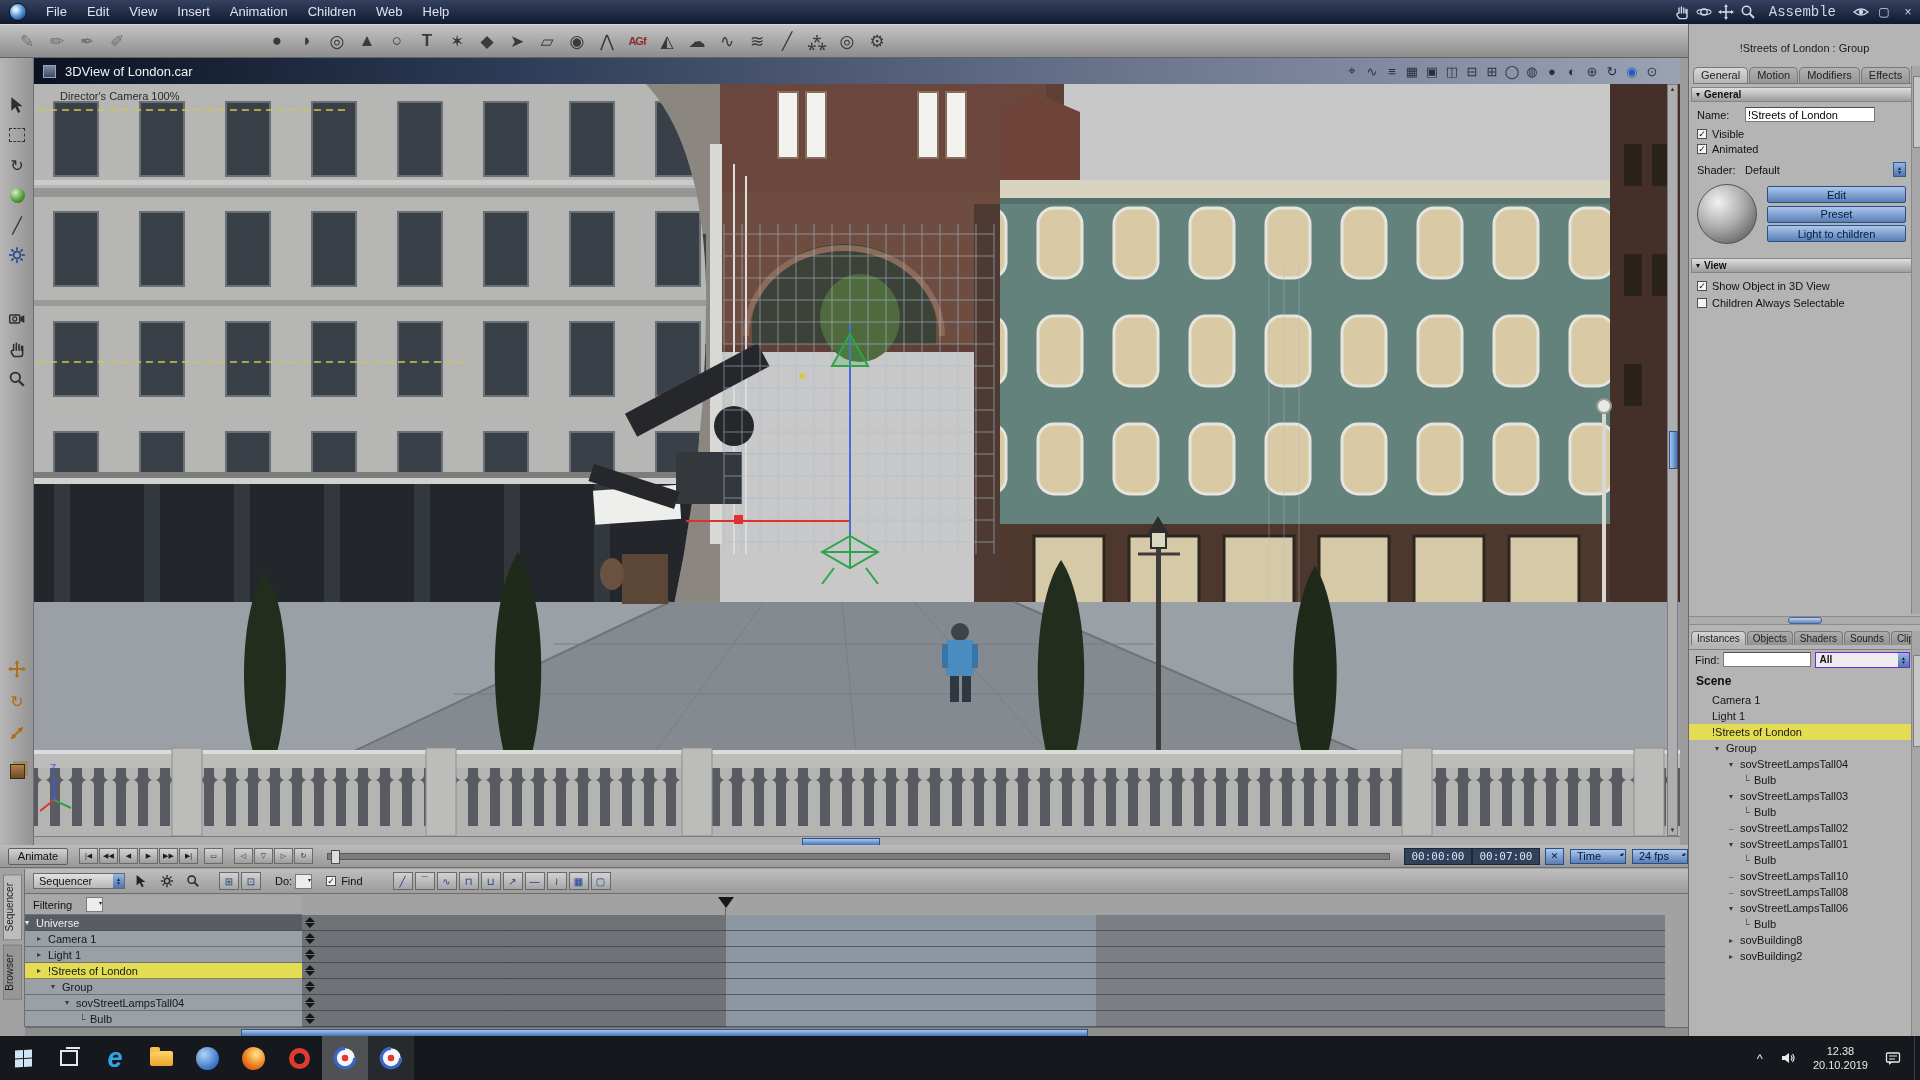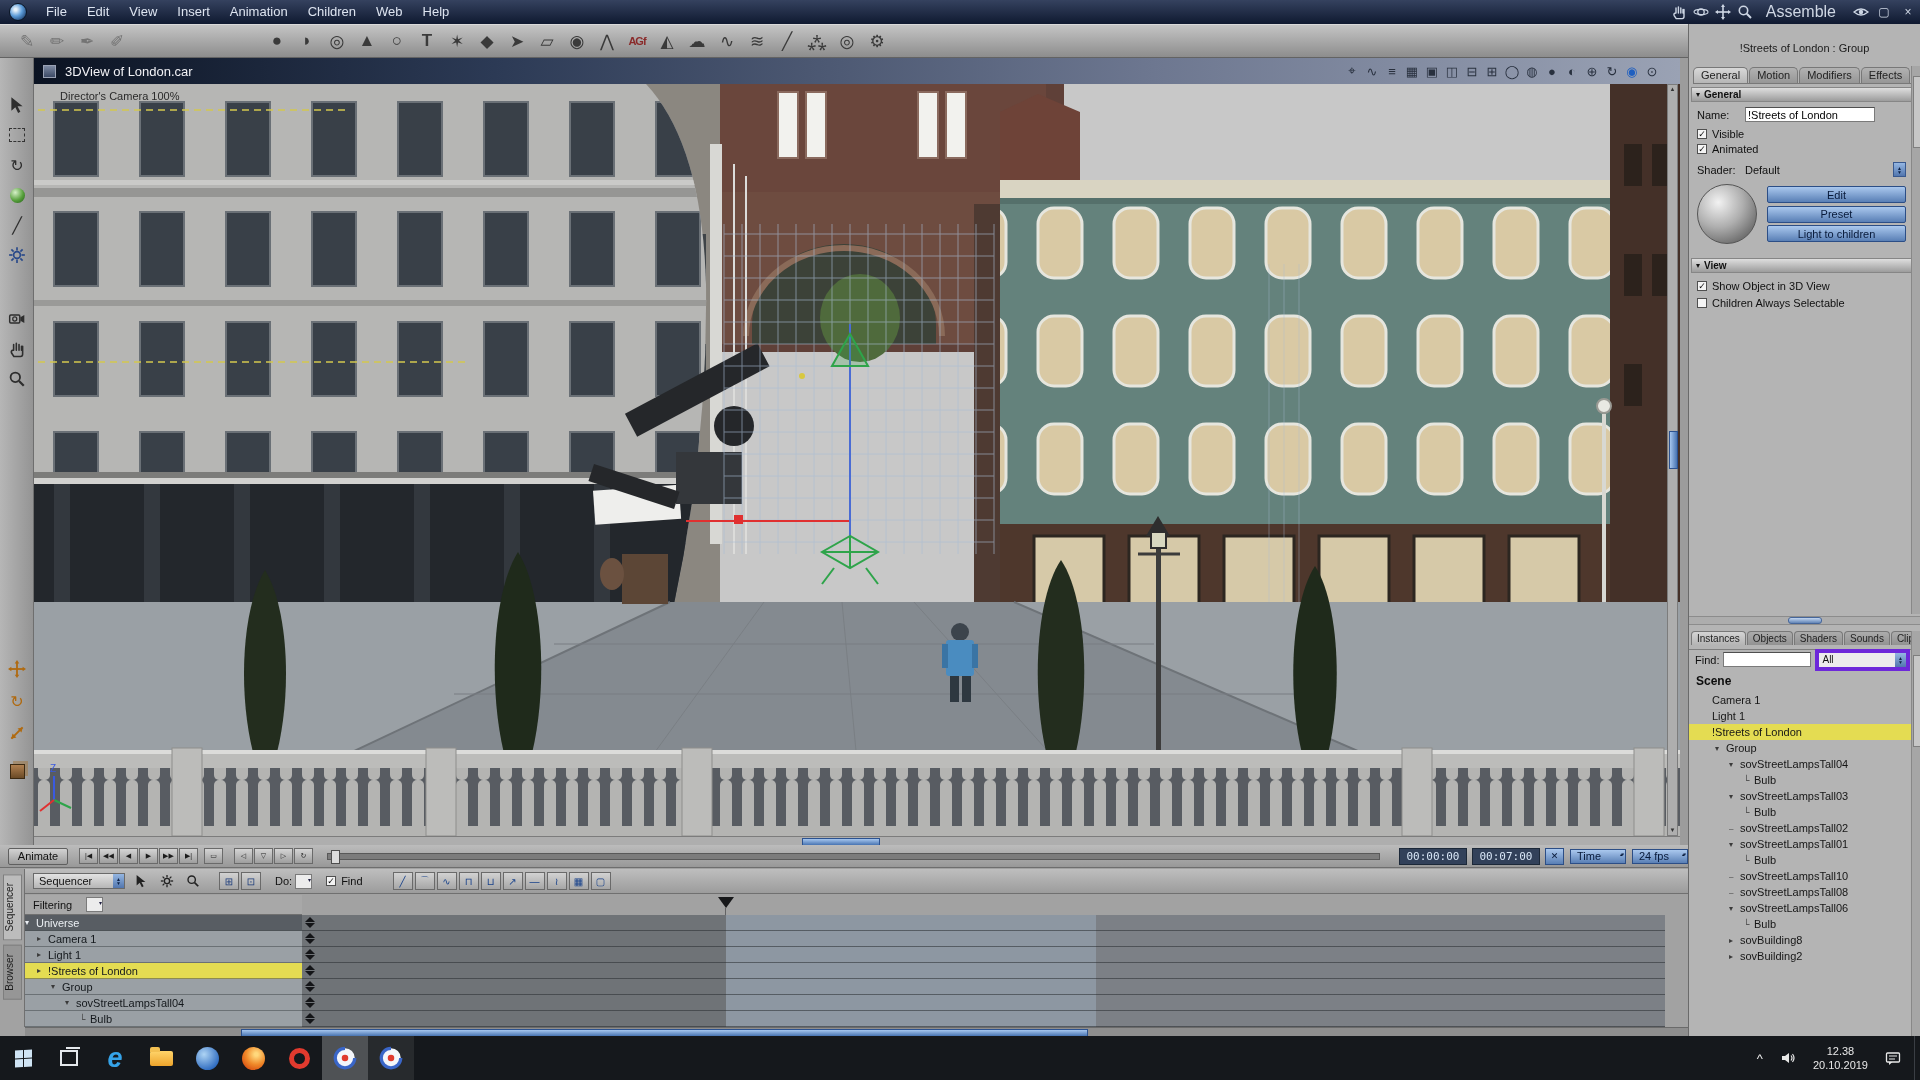--- a/index.html
+++ b/index.html
@@ -10,21 +10,21 @@
 
   
   #menubar{position:absolute;left:0;top:0;width:1920px;height:24px;
     background:linear-gradient(#35425f,#0f1930);display:flex;align-items:center;color:#dde4f0;}
   .logo{width:16px;height:16px;margin:0 9px;border-radius:50%;
     background:radial-gradient(circle at 35% 35%,#e8f2fa 8%,#5b9bd8 45%,#16335e 90%);
     border:1px solid #0a1626;}
   .menu-item{padding:0 10px;height:24px;line-height:24px;font-size:13px;}
   .mb-right{margin-left:auto;display:flex;align-items:center;}
   .mb-ic{width:22px;height:18px;display:flex;align-items:center;justify-content:center;color:#cdd6e4;}
-  .app-title{margin:0 14px 0 10px;font-size:16px;color:#cfd7e4;}
+  .app-title{margin:0 14px 0 10px;font-size:14px;color:#cfd7e4;font-family:Liberation Mono, monospace;}
   .win-btn{width:24px;height:18px;display:flex;align-items:center;justify-content:center;
     color:#cfd7e4;font-size:12px;}
 
   
   #toolbar2{position:absolute;left:0;top:24px;width:1920px;height:34px;box-sizing:border-box;
     background:linear-gradient(#c4c4c4,#8d8d8d);border-top:1px solid #d9d9d9;border-bottom:1px solid #636363;
     display:flex;align-items:center;padding-left:12px;}
   .tool{width:30px;height:28px;display:flex;align-items:center;justify-content:center;
     font-size:17px;color:#3a3a3a;}
   .tool.dim{color:#747474;}
@@ -101,22 +101,22 @@
   .splitter{position:absolute;left:0;top:592px;width:100%;height:9px;border-top:1px solid #8c8c8c;
     border-bottom:1px solid #8c8c8c;display:flex;align-items:center;justify-content:center;background:#adadad;box-sizing:border-box;}
   .split-pill{width:32px;height:5px;border-radius:3px;background:linear-gradient(#c2d6f0,#6284b6);border:1px solid #46669a;}
   .rp-tabs2{position:absolute;top:607px;left:2px;display:flex;}
   .rp-tab2{font-size:10px;padding:1px 5px;border:1px solid #787878;border-bottom:none;
     border-radius:4px 4px 0 0;background:linear-gradient(#acacac,#929292);margin-right:1px;color:#222;}
   .rp-tab2.active{background:linear-gradient(#d4d4d4,#b4b4b4);}
   .find-row{position:absolute;top:625px;left:0;width:100%;height:20px;box-sizing:border-box;
     display:flex;align-items:center;padding:0 10px 0 6px;font-size:11px;border-top:1px solid #7e7e7e;background:#b4b4b4;}
   .find-input{width:82px;margin-left:4px;}
-  .all-dd{margin-left:4px;flex:1;height:14px;background:#ececec;border:4px solid #6d28d9;
-    font-size:10px;display:flex;align-items:center;padding-left:3px;}
+  .all-dd{margin-left:4px;flex:1;height:14px;background:#ececec;border:1px solid #6d28d9;
+    font-size:10px;display:flex;align-items:center;padding-left:3px;font-weight:bold;}
   .all-dd .dd-sp{margin-left:auto;width:11px;height:100%;background:linear-gradient(#94b6e2,#5276ae);
     font-size:5px;line-height:4px;color:#0e2246;display:flex;flex-direction:column;align-items:center;justify-content:center;}
   .scene-label{position:absolute;top:650px;left:7px;font-weight:bold;font-size:12px;color:#0e0e0e;}
   .rp-tree{position:absolute;top:668px;left:0;width:222px;}
   .tree-row{height:16px;display:flex;align-items:center;font-size:11px;color:#161616;}
   .tree-row.selected{background:#e4dc52;}
   .tree-row .exp{width:11px;font-size:8px;color:#3a3a3a;flex:none;}
   .ind1{padding-left:12px;} .ind2{padding-left:26px;} .ind3{padding-left:40px;} .ind4{padding-left:54px;}
   .exp-down .exp::before{content:"▾";}
   .exp-right .exp::before{content:"▸";}
@@ -132,21 +132,21 @@
   .animate-btn{margin-left:8px;width:58px;height:15px;background:linear-gradient(#d2d2d2,#9c9c9c);
     border:1px solid #5f5f5f;border-radius:2px;font-size:11px;display:flex;align-items:center;
     justify-content:center;color:#101010;flex:none;}
   .tgroup{display:flex;margin-left:10px;}
   .tbtn{width:17px;height:14px;background:linear-gradient(#d4d4d4,#9e9e9e);border:1px solid #6a6a6a;
     margin-left:1px;font-size:7px;display:flex;align-items:center;justify-content:center;color:#1c1c1c;}
   .scrub{flex:1;height:5px;margin:0 14px;background:#7c7c7c;border:1px solid #595959;position:relative;}
   .scrub-thumb{position:absolute;left:3px;top:-4px;width:7px;height:12px;background:#dcdcdc;border:1px solid #4e4e4e;}
   .tfield{width:66px;height:15px;background:#32415a;border:1px solid #1c2838;color:#d8e6f6;
     font-family:"DejaVu Sans Mono",monospace;font-size:11px;display:flex;align-items:center;
-    justify-content:center;margin-left:5px;flex:none;}
+    justify-content:center;flex:none;}
   .xbtn{width:17px;height:15px;margin-left:5px;background:linear-gradient(#aac8ee,#597fb5);
     border:1px solid #2c4e86;font-size:9px;display:flex;align-items:center;justify-content:center;color:#081a3a;flex:none;}
   .dd-blue{width:56px;height:15px;margin-left:6px;background:linear-gradient(#aac8ee,#597fb5);
     border:1px solid #2c4e86;font-size:11px;color:#081a3a;display:flex;align-items:center;
     padding-left:6px;box-sizing:border-box;position:relative;flex:none;text-align:right;}
   .dd-blue::after{content:"▴▾";position:absolute;right:2px;top:2px;font-size:5px;line-height:5px;width:6px;
     letter-spacing:-1px;white-space:normal;word-break:break-all;}
   .seq-toolbar{position:absolute;left:25px;top:24px;width:1663px;height:25px;box-sizing:border-box;
     background:linear-gradient(#bebebe,#9c9c9c);border-bottom:1px solid #707070;display:flex;align-items:center;}
   .seq-dd{width:92px;height:16px;background:linear-gradient(#e2e2e2,#b6b6b6);border:1px solid #6a6a6a;

